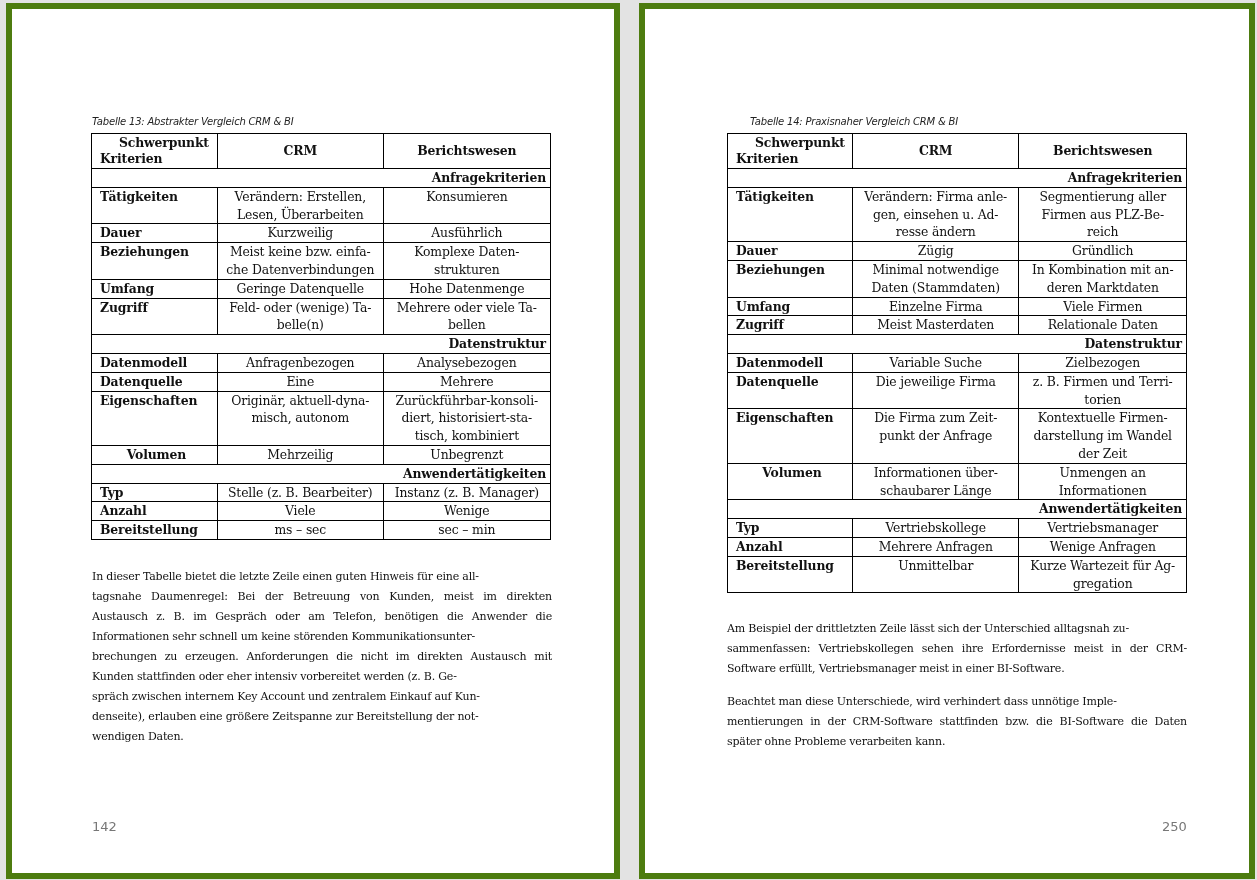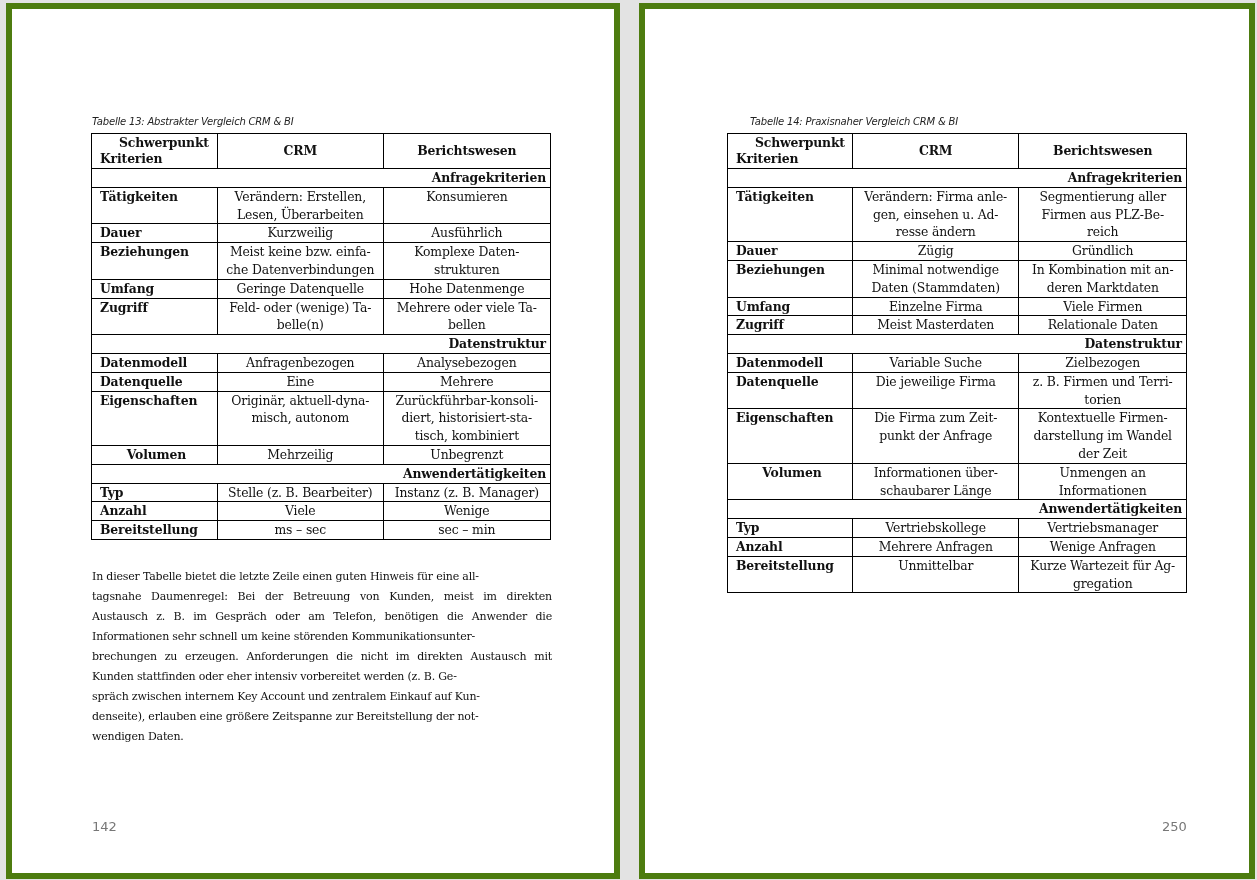--- a/index.html
+++ b/index.html
@@ -209,14 +209,16 @@
           <td>Mehrere Anfragen</td>
           <td>Wenige Anfragen</td>
         </tr>
     <tr>
           <td class="crit">Bereitstellung</td>
           <td>Unmittelbar</td>
           <td>Kurze Wartezeit für Ag-<br>gregation</td>
         </tr>
   </tbody>
     </table>
+  <div class="para" style="left:82px; top:610px; width:460px;">Am Beispiel der drittletzten Zeile lässt sich der Unterschied alltagsnah zu-<br>sammenfassen: Vertriebskollegen sehen ihre Erfordernisse meist in der CRM-Software erfüllt, Vertriebsmanager meist in einer BI-Software.</div>
+  <div class="para" style="left:82px; top:683px; width:460px;">Beachtet man diese Unterschiede, wird verhindert dass unnötige Imple-<br>mentierungen in der CRM-Software stattfinden bzw. die BI-Software die Daten später ohne Probleme verarbeiten kann.</div>
   <div class="pnum" style="left:517px;">250</div>
 </div>
 
 </body></html>

